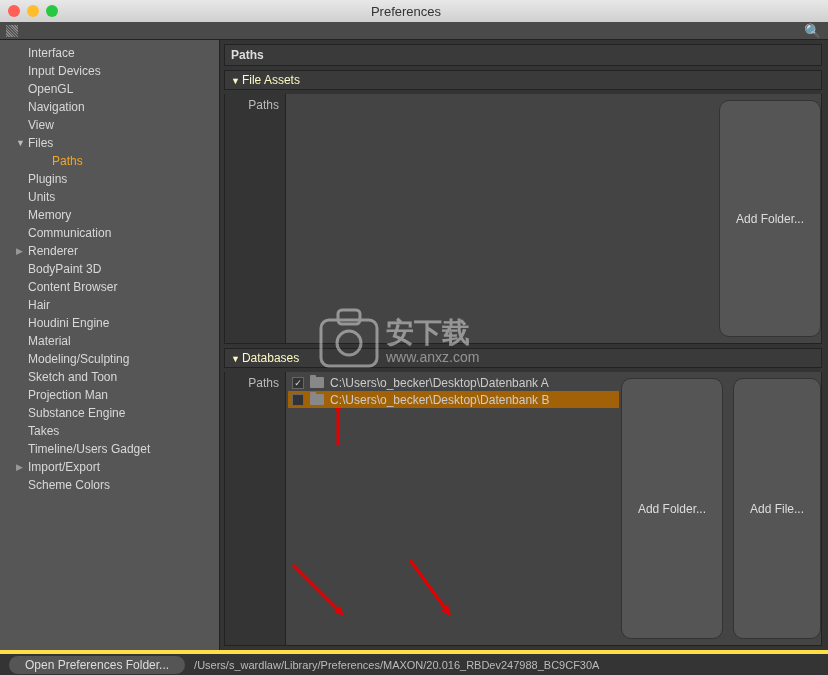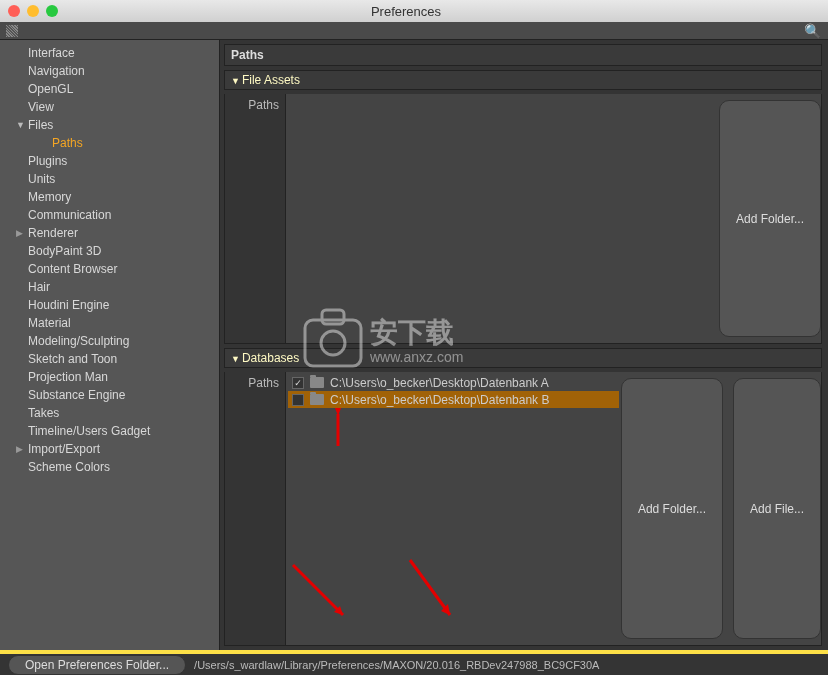--- a/index.html
+++ b/index.html
@@ -51,21 +51,21 @@
 
   .btn-row { display: flex; justify-content: center; gap: 10px; padding: 6px 0; }
   .btn { background: #555; border: 1px solid #333; border-radius: 10px; color: #ddd; padding: 2px 16px; font-size: 12px; cursor: pointer; }
 
   
   .footer { height: 25px; display: flex; align-items: center; gap: 8px; padding: 0 8px; background: #343434; border-top: 4px solid #fde047; }
   .footer .btn { border-radius: 10px; }
   .footer .path { color: #bbb; font-size: 11px; }
 
   
-  .watermark { position: absolute; left: 300px; top: 300px; width: 220px; pointer-events: none; opacity: 0.5; }
+  .watermark { position: absolute; left: 316px; top: 300px; width: 220px; pointer-events: none; opacity: 0.5; }
   .watermark svg { width: 100%; }
 
   
   .red-arrow { position: absolute; pointer-events: none; }
   .red-arrow svg line, .red-arrow svg polyline { stroke: #e40000; stroke-width: 3; fill: none; }
   .red-arrow svg polygon { fill: #e40000; }
 </style>
 </head>
 <body>
 
@@ -87,26 +87,31 @@
 
   <div class="sidebar" id="sidebar">
       <div class="tree-item">
         <span class="arrow"></span>
         <span class="dash"></span>
         <span>Interface</span>
       </div>
       <div class="tree-item">
         <span class="arrow"></span>
         <span class="dash"></span>
+        <span>Input Devices</span>
+      </div>
+      <div class="tree-item">
+        <span class="arrow"></span>
+        <span class="dash"></span>
+        <span>OpenGL</span>
+      </div>
+      <div class="tree-item">
+        <span class="arrow"></span>
+        <span class="dash"></span>
         <span>Navigation</span>
-      </div>
-      <div class="tree-item">
-        <span class="arrow"></span>
-        <span class="dash"></span>
-        <span>OpenGL</span>
       </div>
       <div class="tree-item">
         <span class="arrow"></span>
         <span class="dash"></span>
         <span>View</span>
       </div>
       <div class="tree-item expanded">
         <span class="arrow">▼</span>
         <span class="dash"></span>
         <span>Files</span>

